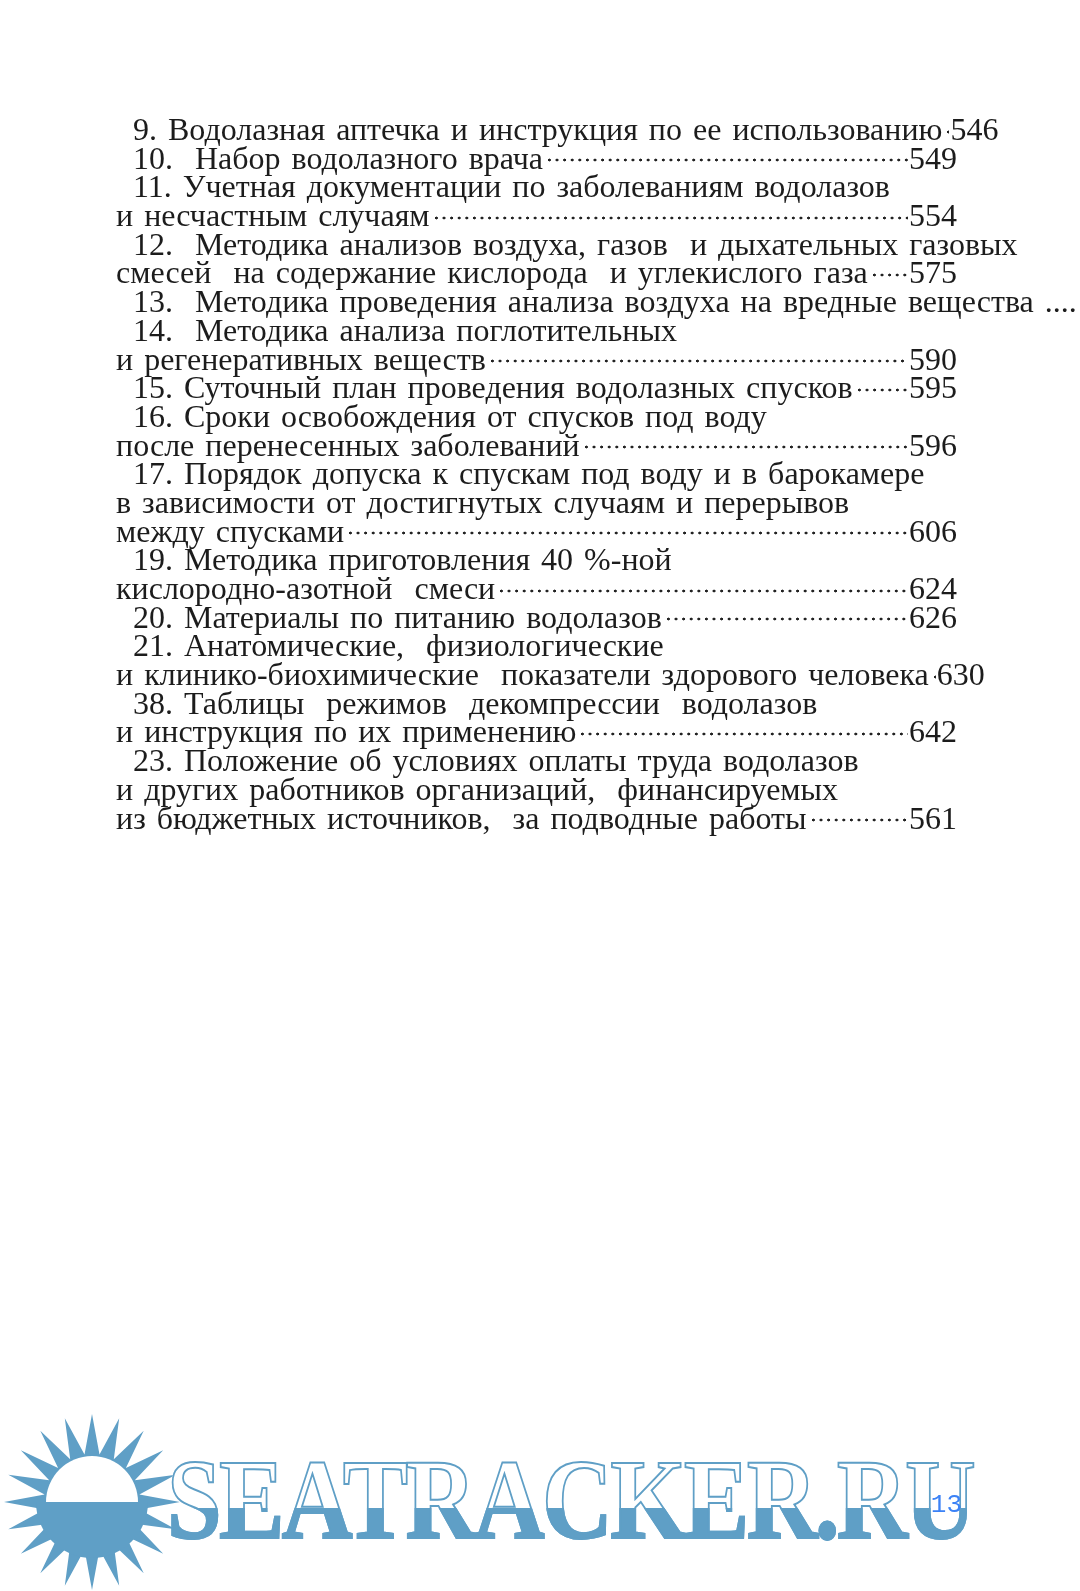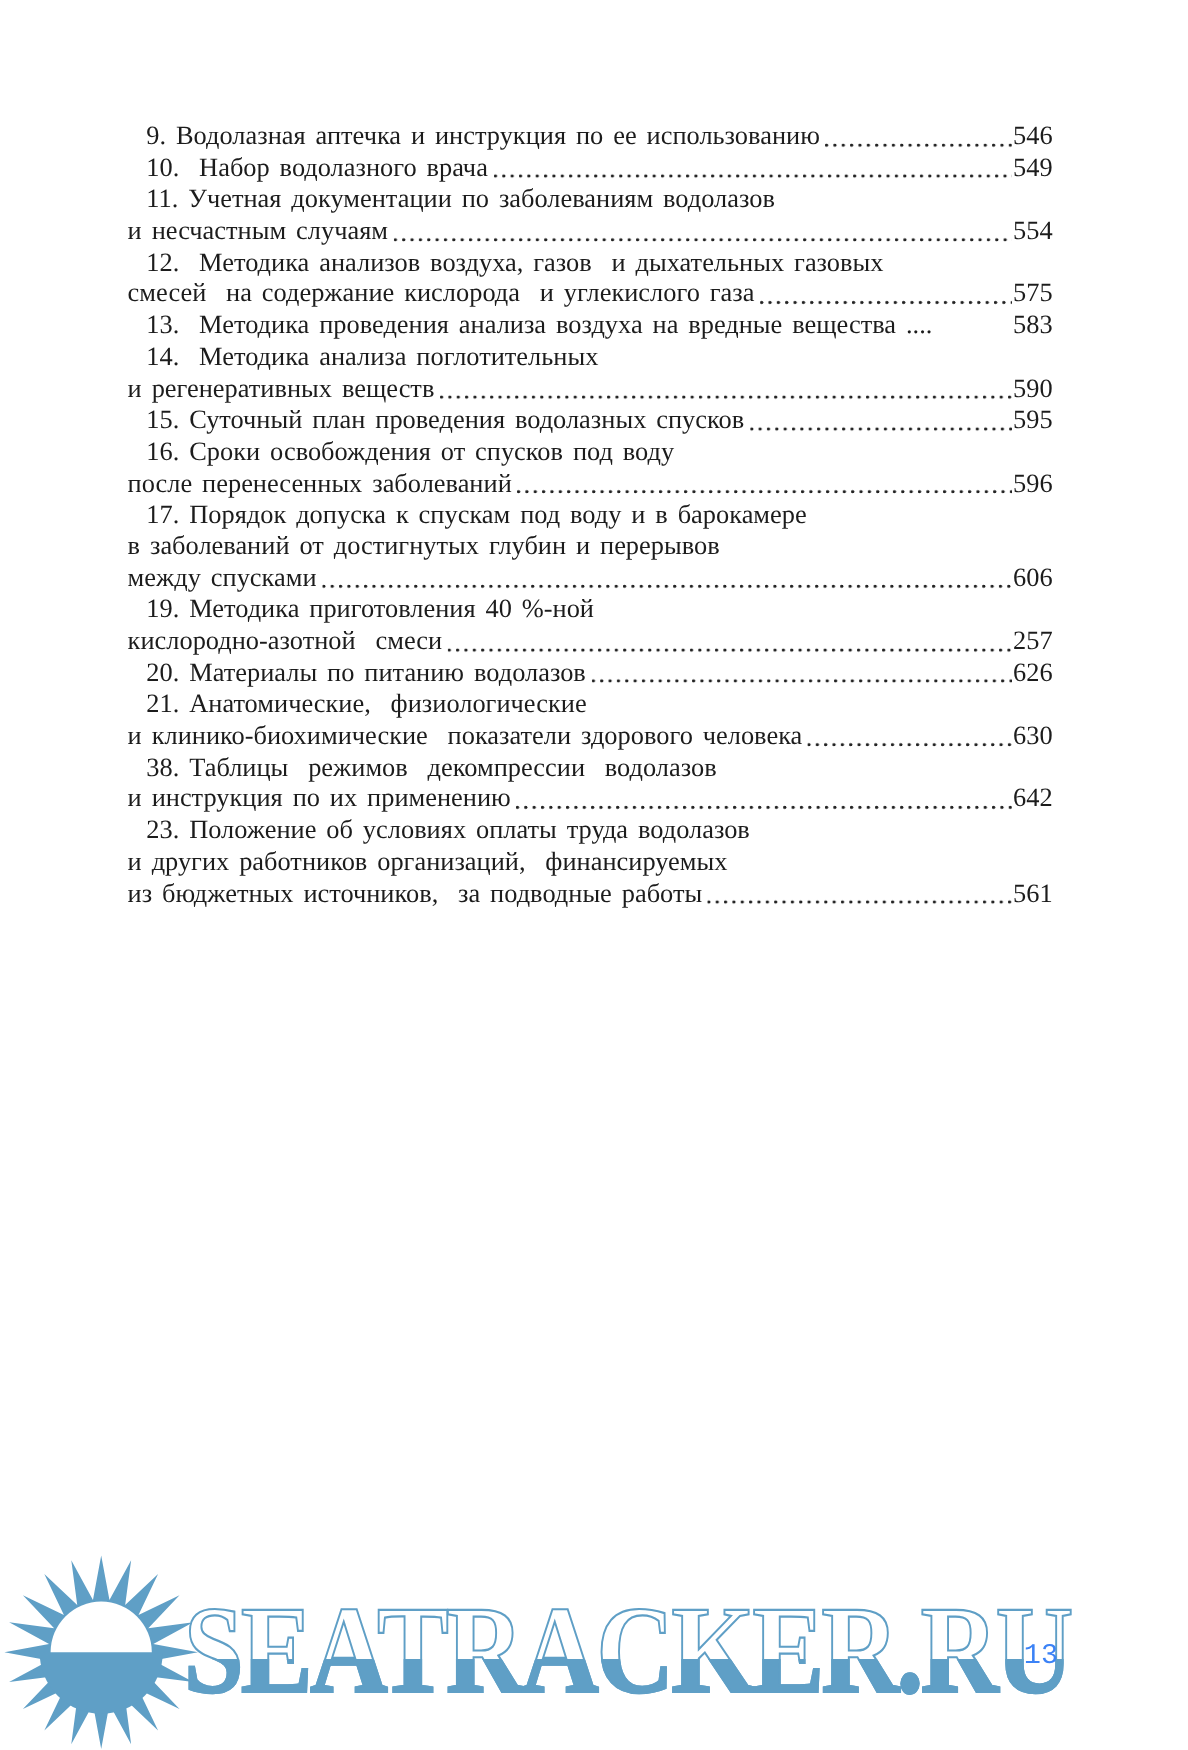--- a/index.html
+++ b/index.html
@@ -9,21 +9,21 @@
     background:#ffffff;
     overflow:hidden;
     font-family:"Liberation Serif","DejaVu Serif",serif;
   }
 
   
   .toc {
     position:absolute;
     left:116px; top:111px;
     width:841px;
-    font-size:24px;
+    font-size:32px;
     color:var(--ink,#1c1c1c);
     word-spacing:3px;
   }
   .row {
     display:flex;
     align-items:baseline;
     height:28.7px;
   }
   .row.ind { padding-left:17px; }
   .txt { white-space:pre; flex:0 0 auto; }
@@ -143,38 +143,38 @@
     <span class="txt">после перенесенных заболеваний</span>
     <span class="fill dots"></span>
     <span class="pg">596</span>
   </div>
     <div class="row ind">
     <span class="txt">17. Порядок допуска к спускам под воду и в барокамере</span>
     <span class="fill"></span>
     <span class="pg"></span>
   </div>
     <div class="row">
-    <span class="txt">в заболеваний от достигнутых глубин и перерывов</span>
+    <span class="txt">в зависимости от достигнутых случаям и перерывов</span>
     <span class="fill"></span>
     <span class="pg"></span>
   </div>
     <div class="row">
     <span class="txt">между спусками</span>
     <span class="fill dots"></span>
     <span class="pg">606</span>
   </div>
     <div class="row ind">
     <span class="txt">19. Методика приготовления 40 %-ной</span>
     <span class="fill"></span>
     <span class="pg"></span>
   </div>
     <div class="row">
     <span class="txt">кислородно-азотной  смеси</span>
     <span class="fill dots"></span>
-    <span class="pg">257</span>
+    <span class="pg">624</span>
   </div>
     <div class="row ind">
     <span class="txt">20. Материалы по питанию водолазов</span>
     <span class="fill dots"></span>
     <span class="pg">626</span>
   </div>
     <div class="row ind">
     <span class="txt">21. Анатомические,  физиологические</span>
     <span class="fill"></span>
     <span class="pg"></span>

